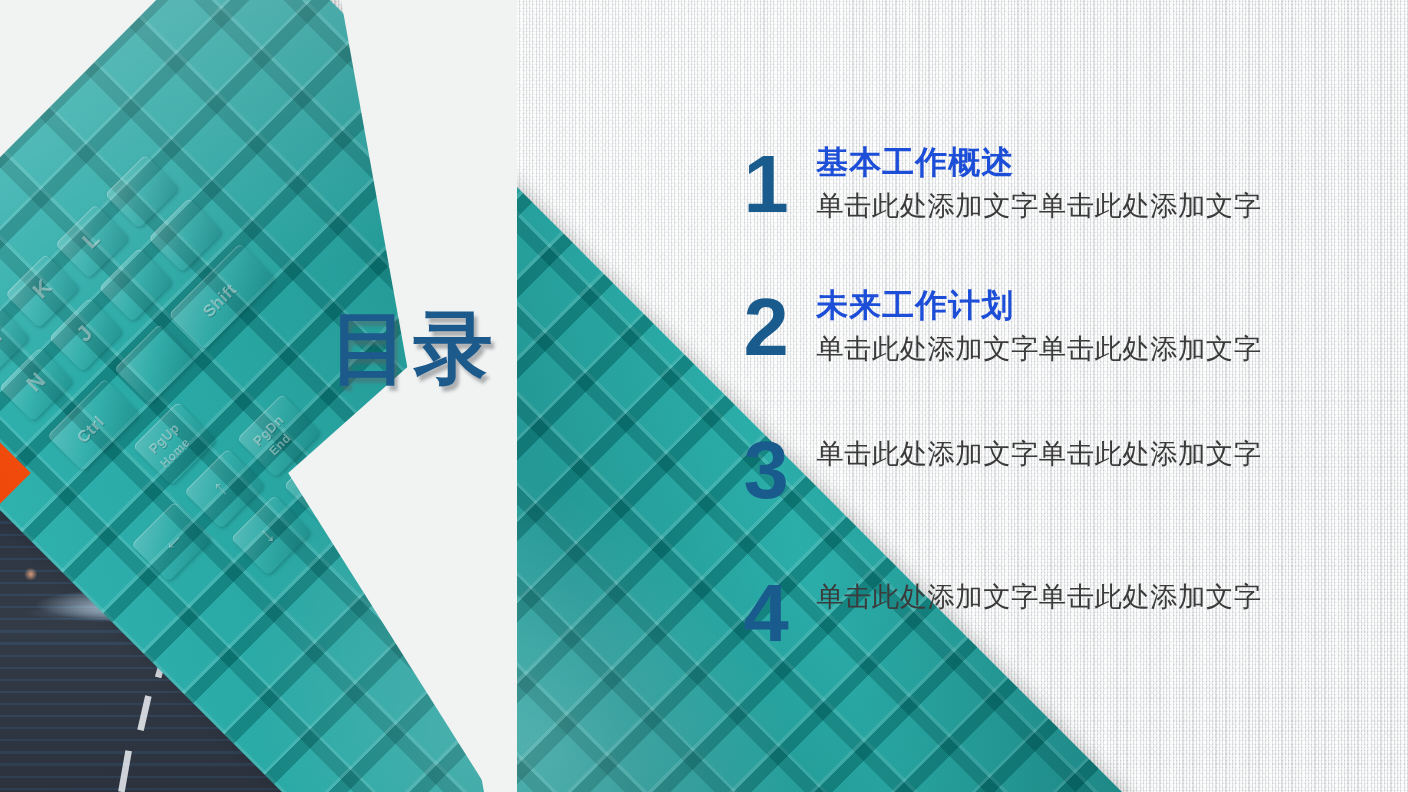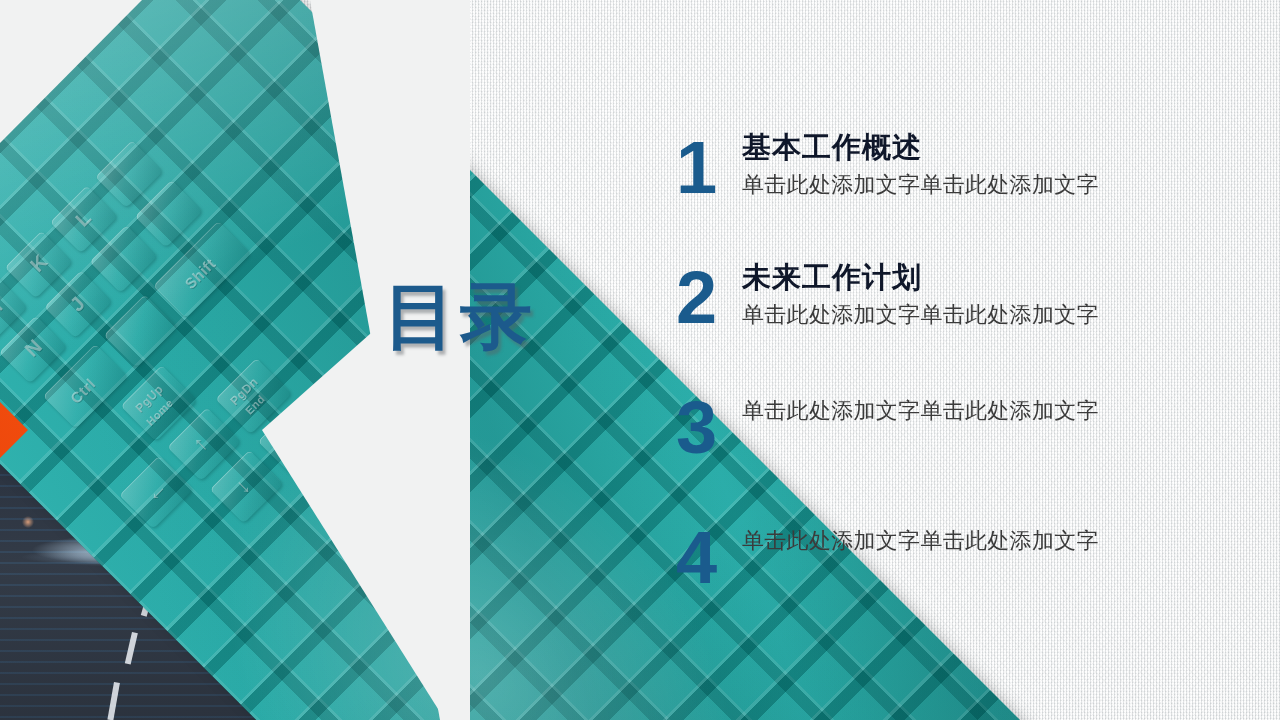--- a/index.html
+++ b/index.html
@@ -167,21 +167,20 @@
     left: 0; top: 0;
     width: 470px; height: 720px;
     pointer-events: none;
   }
 
   
   .title-block {
     position: absolute;
     left: 300px; top: 26800px;
     width: 320px;
-    text-align: center;
   }
   .title-cn {
     font-family: "DejaVu Sans", "Liberation Sans", sans-serif;
     font-size: 72px;
     font-weight: 700;
     color: #1c5a8c;
     letter-spacing: 4px;
     line-height: 1;
     text-shadow: 3px 4px 3px rgba(90,95,100,.45);
     margin: 0;
@@ -216,28 +215,28 @@
     color: #1a5b8d;
     line-height: .92;
     text-align: left;
     padding-top: 6px;
   }
   .toc-text { flex: 1 1 auto; padding-top: 2px; }
   .toc-title {
     font-family: "DejaVu Sans", "Liberation Sans", sans-serif;
     font-size: 29px;
     font-weight: 700;
-    color: #0f172a;
+    color: #1d4ed8;
     letter-spacing: 1px;
     line-height: 1.18;
     margin: 0;
   }
   .toc-desc {
     font-family: "DejaVu Sans", "Liberation Sans", sans-serif;
-    font-size: 22px;
+    font-size: 25px;
     font-weight: 400;
     color: #3b3b3b;
     letter-spacing: .3px;
     line-height: 1.35;
     margin: 6px 0 0 0;
   }
 </style>
 </head>
 <body>
 

